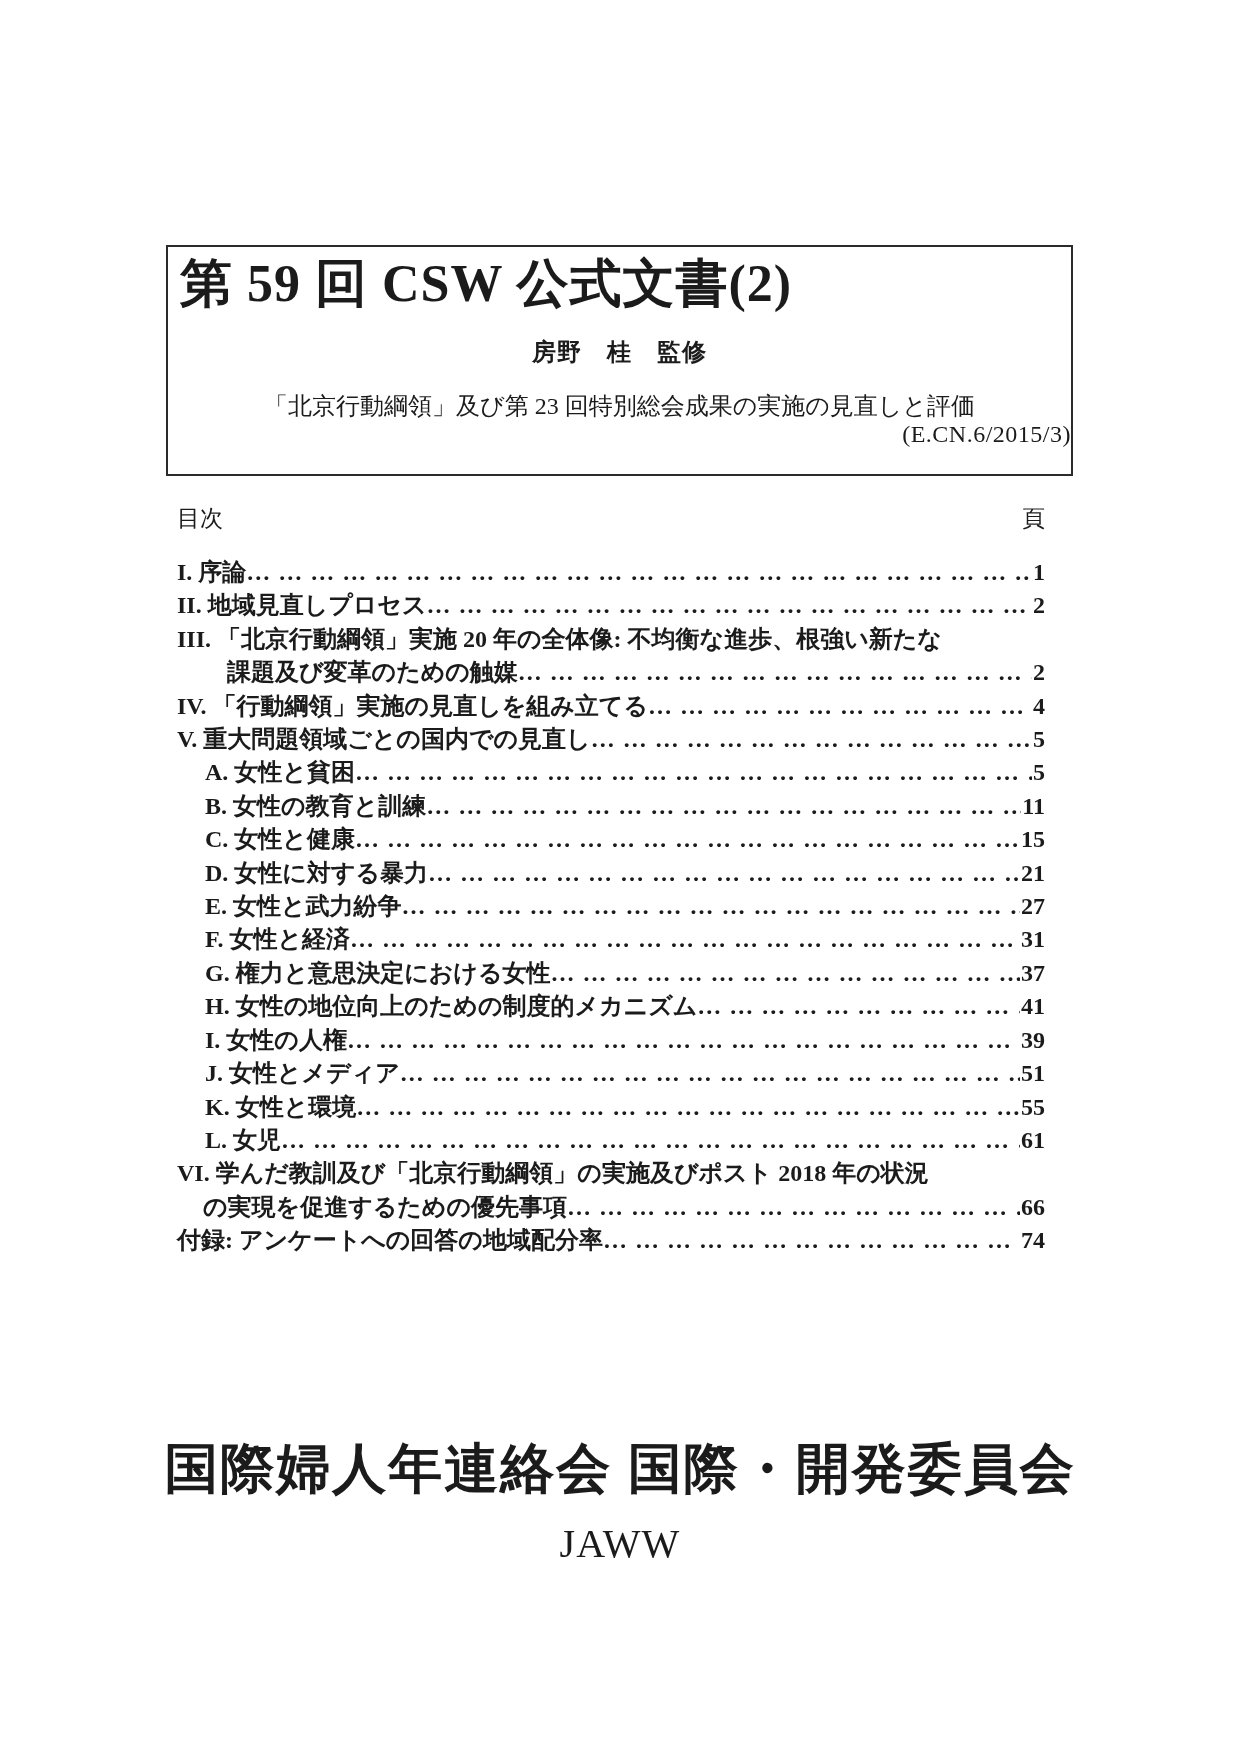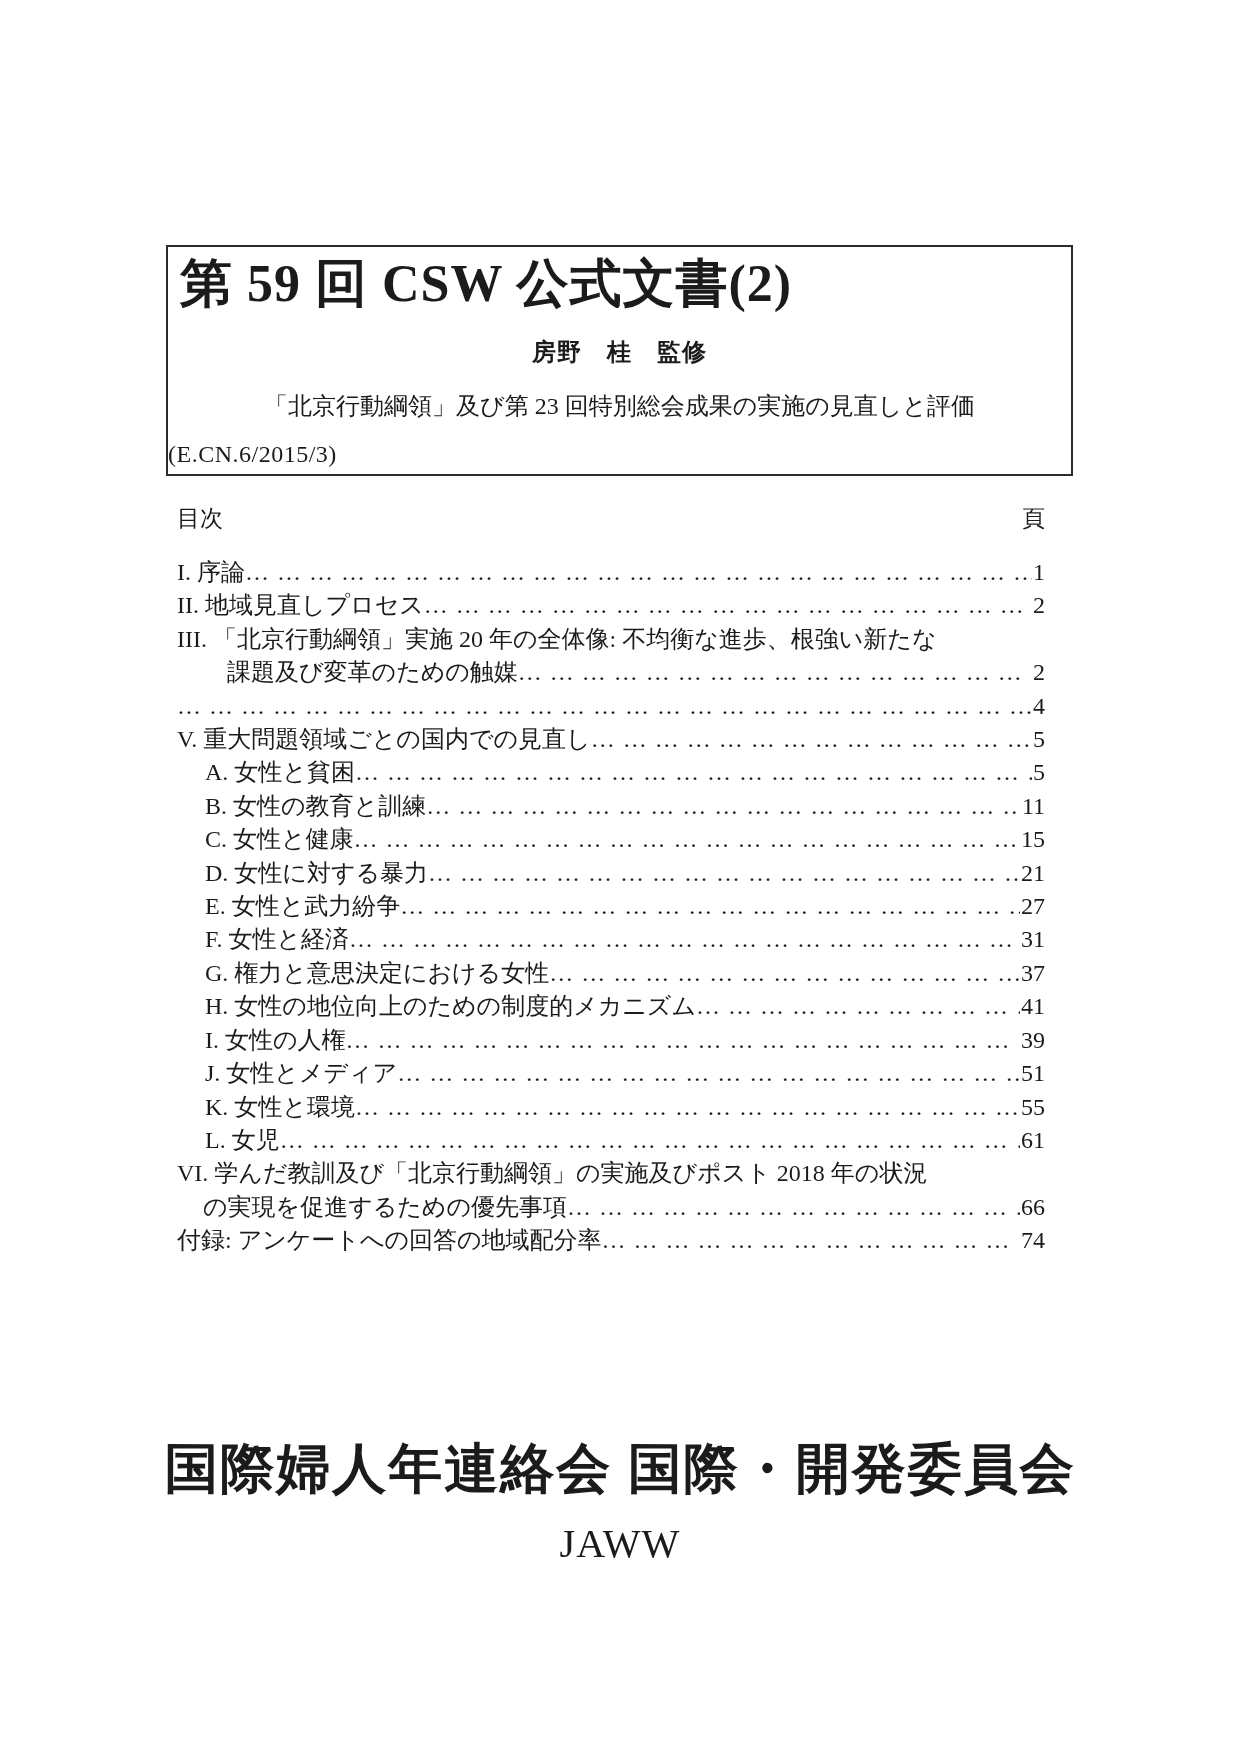--- a/index.html
+++ b/index.html
@@ -23,34 +23,34 @@
   .supervisor {
     position: absolute; top: 89px; left: 0; width: 100%; text-align: center;
     font-family: "Liberation Sans", "DejaVu Sans", sans-serif;
     font-weight: 700; font-size: 24px; letter-spacing: 1px;
   }
   .subtitle {
     position: absolute; top: 143px; left: 0; width: 100%; text-align: center;
     font-size: 24px; white-space: nowrap;
   }
   .docnum {
-    position: absolute; top: 174px; left: 0; width: 100%; text-align: left;
-    font-size: 24px; letter-spacing: 0.5px; margin-top: 20px;
+    position: absolute; top: 174px; left: 0; width: 100%; text-align: right;
+    font-size: 24px; letter-spacing: 0.5px;
   }
 
   
   .toc-header {
     position: absolute; left: 177px; top: 503px; width: 868px;
     display: flex; justify-content: space-between; font-size: 23px; gap: 28px;
   }
   .toc {
     position: absolute; left: 177px; top: 556px; width: 868px;
     font-size: 24px; line-height: 33.4px;
   }
-  .toc-line { display: flex; align-items: flex-end; }
+  .toc-line { display: flex; align-items: flex-end; font-weight: bold; }
   .ind1 > .toc-line { padding-left: 28px; }
   .toc-line.cont1 { padding-left: 26px; }
   .toc-line.cont2 { padding-left: 50px; }
   .toc-label { white-space: nowrap; }
   .leader {
     flex: 1 1 auto; overflow: hidden; white-space: nowrap;
     letter-spacing: 1px; min-width: 0;
   }
   .pagenum { white-space: nowrap; padding-left: 1px; }
 
@@ -101,20 +101,21 @@
           <span class="toc-label">III. 「北京行動綱領」実施 20 年の全体像: 不均衡な進歩、根強い新たな</span>
         </div>
         <div class="toc-line cont2">
           <span class="toc-label">課題及び変革のための触媒</span>
           <span class="leader">… … … … … … … … … … … … … … … … … … … … … … … … … … … … … … … … … … … … … … … … … … … … … … … … … … … … … … … … … … … … … … … … … … … … … … … … … … … … … … … … … … … … … … … … … … </span>
           <span class="pagenum">2</span>
         </div>
       </div>
       <div class="toc-entry ind0">
         <div class="toc-line">
+          <span class="toc-label">IV. 「行動綱領」実施の見直しを組み立てる</span>
           <span class="leader">… … … … … … … … … … … … … … … … … … … … … … … … … … … … … … … … … … … … … … … … … … … … … … … … … … … … … … … … … … … … … … … … … … … … … … … … … … … … … … … … … … … … … … … … … … </span>
           <span class="pagenum">4</span>
         </div>
       </div>
       <div class="toc-entry ind0">
         <div class="toc-line">
           <span class="toc-label">V. 重大問題領域ごとの国内での見直し</span>
           <span class="leader">… … … … … … … … … … … … … … … … … … … … … … … … … … … … … … … … … … … … … … … … … … … … … … … … … … … … … … … … … … … … … … … … … … … … … … … … … … … … … … … … … … … … … … … … … … </span>
           <span class="pagenum">5</span>
         </div>

